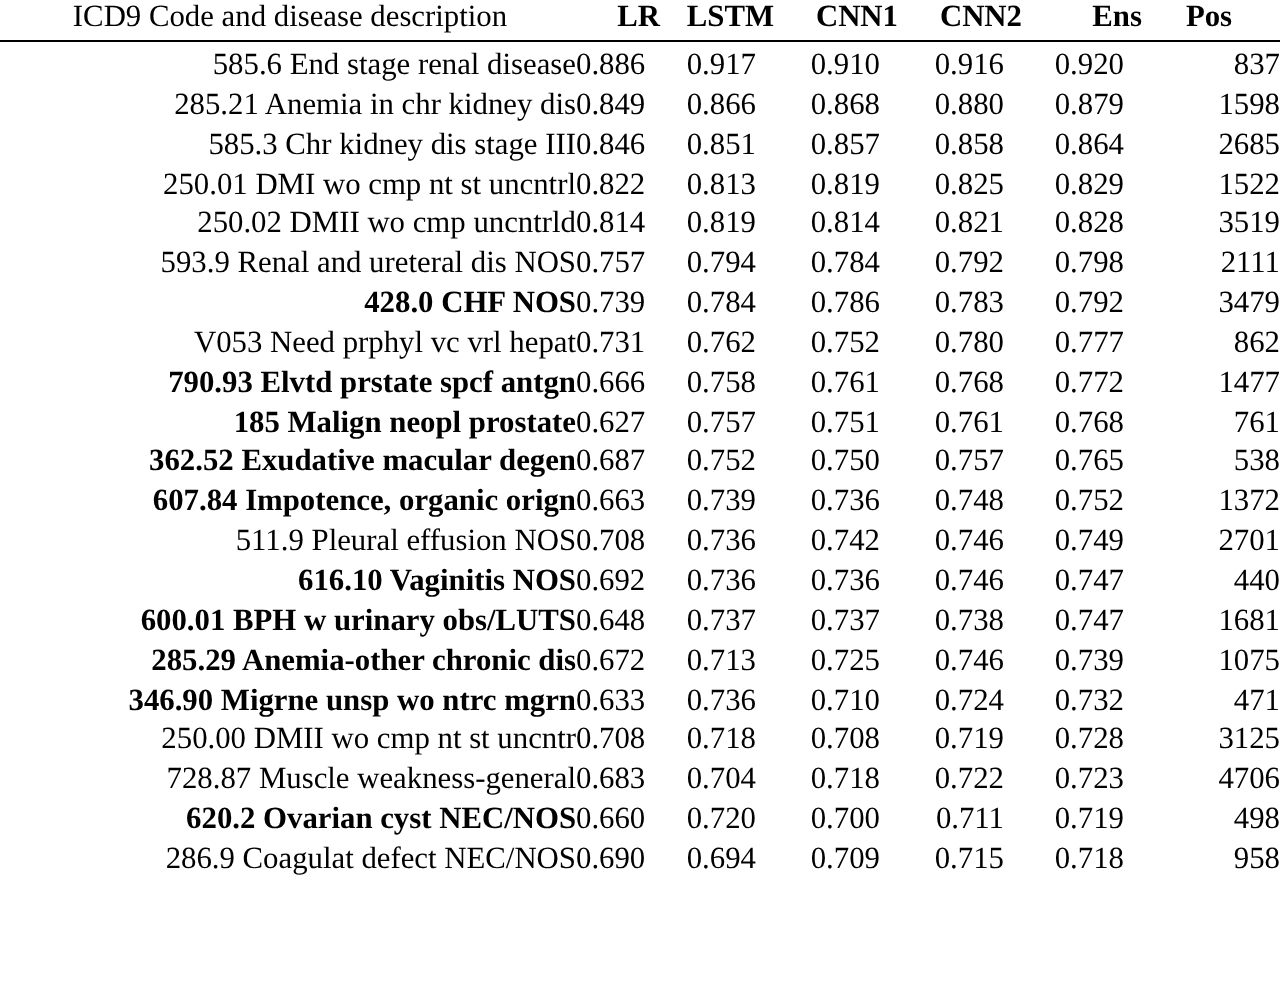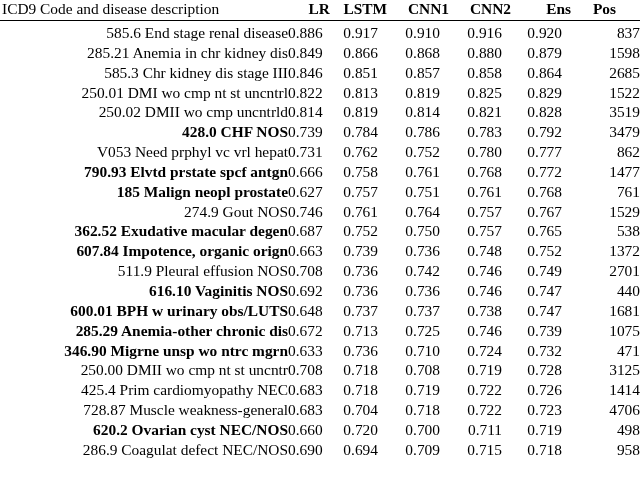--- a/index.html
+++ b/index.html
@@ -37,21 +37,21 @@
 
   thead th {
     font-weight: bold;
     padding: 0 0 3px 0;
     vertical-align: bottom;
     line-height: 17px;
     white-space: nowrap;
   }
   thead th.h-desc {
     font-weight: normal;
-    text-align: left;
+    text-align: center;
     padding-left: 2px;
   }
   thead th.h-num {
     text-align: right;
     padding-right: 10px;
   }
   thead th.h-pos {
     padding-right: 12px;
   }
 
@@ -159,20 +159,29 @@
         </tr>
         <tr>
           <td class="desc">250.02 DMII wo cmp uncntrld</td>
           <td class="num">0.814</td>
           <td class="num">0.819</td>
           <td class="num">0.814</td>
           <td class="num">0.821</td>
           <td class="num">0.828</td>
           <td class="pos">3519</td>
         </tr>
+        <tr>
+          <td class="desc">593.9 Renal and ureteral dis NOS</td>
+          <td class="num">0.757</td>
+          <td class="num">0.794</td>
+          <td class="num">0.784</td>
+          <td class="num">0.792</td>
+          <td class="num">0.798</td>
+          <td class="pos">2111</td>
+        </tr>
         <tr class="bold">
           <td class="desc">428.0 CHF NOS</td>
           <td class="num">0.739</td>
           <td class="num">0.784</td>
           <td class="num">0.786</td>
           <td class="num">0.783</td>
           <td class="num">0.792</td>
           <td class="pos">3479</td>
         </tr>
         <tr>
@@ -195,29 +204,20 @@
         </tr>
         <tr class="bold">
           <td class="desc">185 Malign neopl prostate</td>
           <td class="num">0.627</td>
           <td class="num">0.757</td>
           <td class="num">0.751</td>
           <td class="num">0.761</td>
           <td class="num">0.768</td>
           <td class="pos">761</td>
         </tr>
-        <tr>
-          <td class="desc">274.9 Gout NOS</td>
-          <td class="num">0.746</td>
-          <td class="num">0.761</td>
-          <td class="num">0.764</td>
-          <td class="num">0.757</td>
-          <td class="num">0.767</td>
-          <td class="pos">1529</td>
-        </tr>
         <tr class="bold">
           <td class="desc">362.52 Exudative macular degen</td>
           <td class="num">0.687</td>
           <td class="num">0.752</td>
           <td class="num">0.750</td>
           <td class="num">0.757</td>
           <td class="num">0.765</td>
           <td class="pos">538</td>
         </tr>
         <tr class="bold">
@@ -277,29 +277,20 @@
         <tr>
           <td class="desc">250.00 DMII wo cmp nt st uncntr</td>
           <td class="num">0.708</td>
           <td class="num">0.718</td>
           <td class="num">0.708</td>
           <td class="num">0.719</td>
           <td class="num">0.728</td>
           <td class="pos">3125</td>
         </tr>
         <tr>
-          <td class="desc">425.4 Prim cardiomyopathy NEC</td>
-          <td class="num">0.683</td>
-          <td class="num">0.718</td>
-          <td class="num">0.719</td>
-          <td class="num">0.722</td>
-          <td class="num">0.726</td>
-          <td class="pos">1414</td>
-        </tr>
-        <tr>
           <td class="desc">728.87 Muscle weakness-general</td>
           <td class="num">0.683</td>
           <td class="num">0.704</td>
           <td class="num">0.718</td>
           <td class="num">0.722</td>
           <td class="num">0.723</td>
           <td class="pos">4706</td>
         </tr>
         <tr class="bold">
           <td class="desc">620.2 Ovarian cyst NEC/NOS</td>

